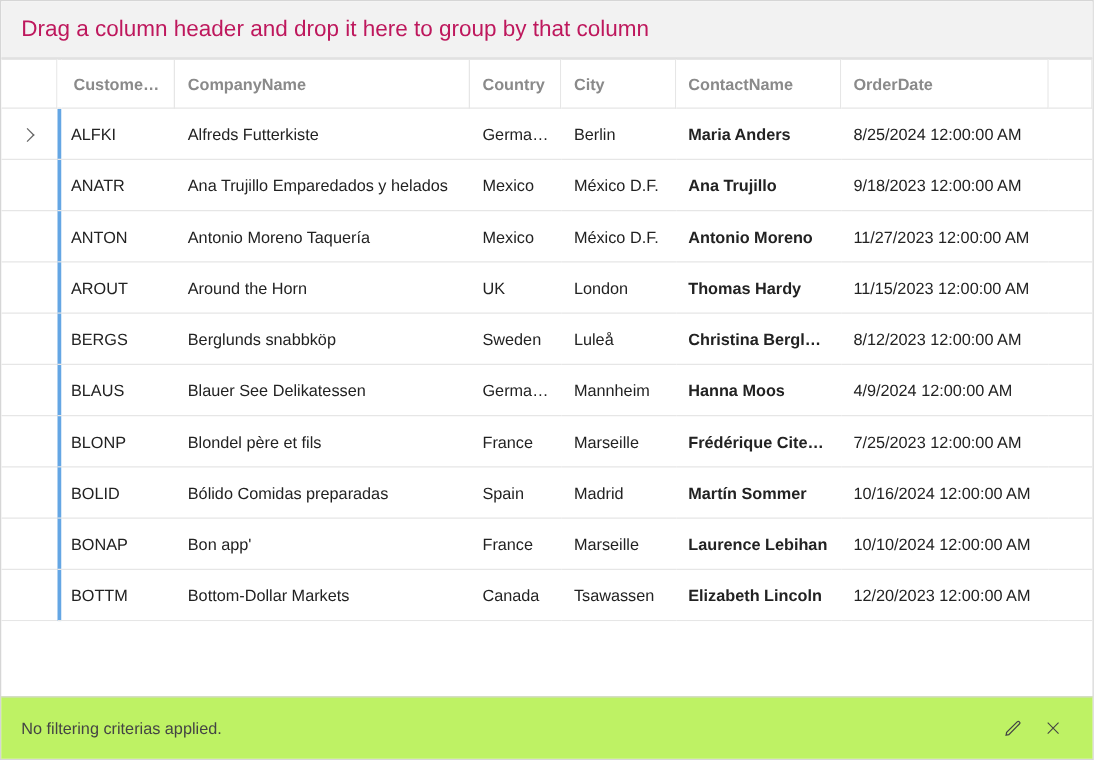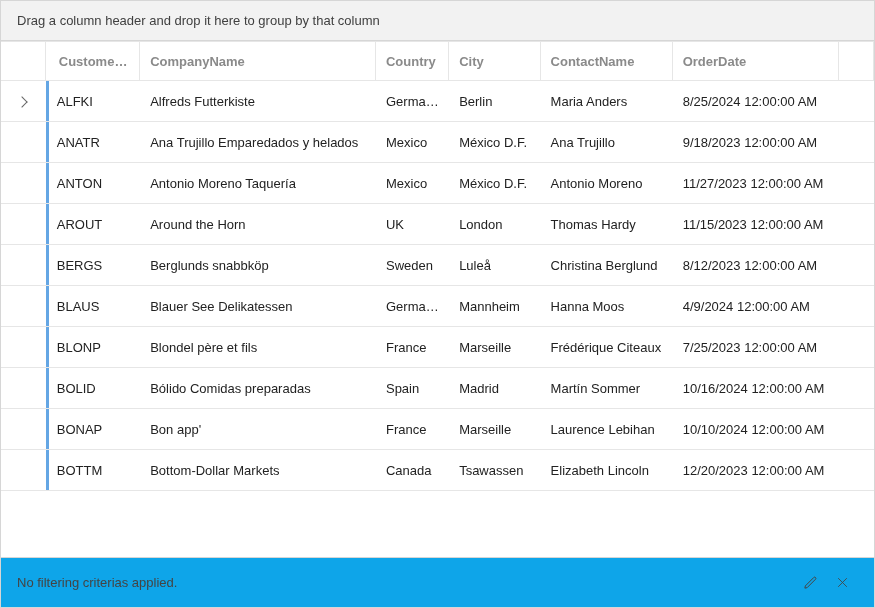--- a/index.html
+++ b/index.html
@@ -14,22 +14,22 @@
       background: #fff;
       width: 875px;
       height: 608px;
       overflow: hidden;
       border: 1px solid #d6d6d6;
     }
     .group-panel {
       background: #f2f2f2;
       border-bottom: 1px solid #d6d6d6;
       padding: 12px 16px;
-      color: #404040;
-      font-size: 13px;
+      color: #be185d;
+      font-size: 18px;
     }
     .grid-wrapper {
       overflow: auto;
     }
     table.data-grid {
       border-collapse: separate;
       border-spacing: 0;
       width: 100%;
       table-layout: fixed;
     }
@@ -65,39 +65,39 @@
     .data-grid tbody tr td.col-expander {
       text-align: center;
       color: #555;
     }
     .col-expander { width: 44px; }
     .col-indicator { width: 3px; padding:0 !important; }
     .col-customerid { width: 90px; }
     .col-company { width: 232px; }
     .col-country { width: 72px; }
     .col-city { width: 90px; }
-    .col-contact { width: 130px; }
+    .col-contact { width: 130px; font-weight: bold; }
     .col-orderdate { width: 164px; }
     .col-end { width: 34px; }
     .chevron-icon {
       display: inline-block;
       width: 8px;
       height: 8px;
       border-right: 1.5px solid #666;
       border-bottom: 1.5px solid #666;
       transform: rotate(-45deg);
       margin-left: -2px;
     }
     .footer {
       position: absolute;
       left: 1px;
       right: 1px;
       bottom: 1px;
       height: 50px;
-      background: #0ea5e9;
+      background: #bef264;
       border-top: 1px solid #d6d6d6;
       display: flex;
       align-items: center;
       padding: 0 16px;
       color: #444;
     }
     .footer .spacer { flex: 1; }
     .footer .icon-btn {
       width: 32px;
       height: 32px;

